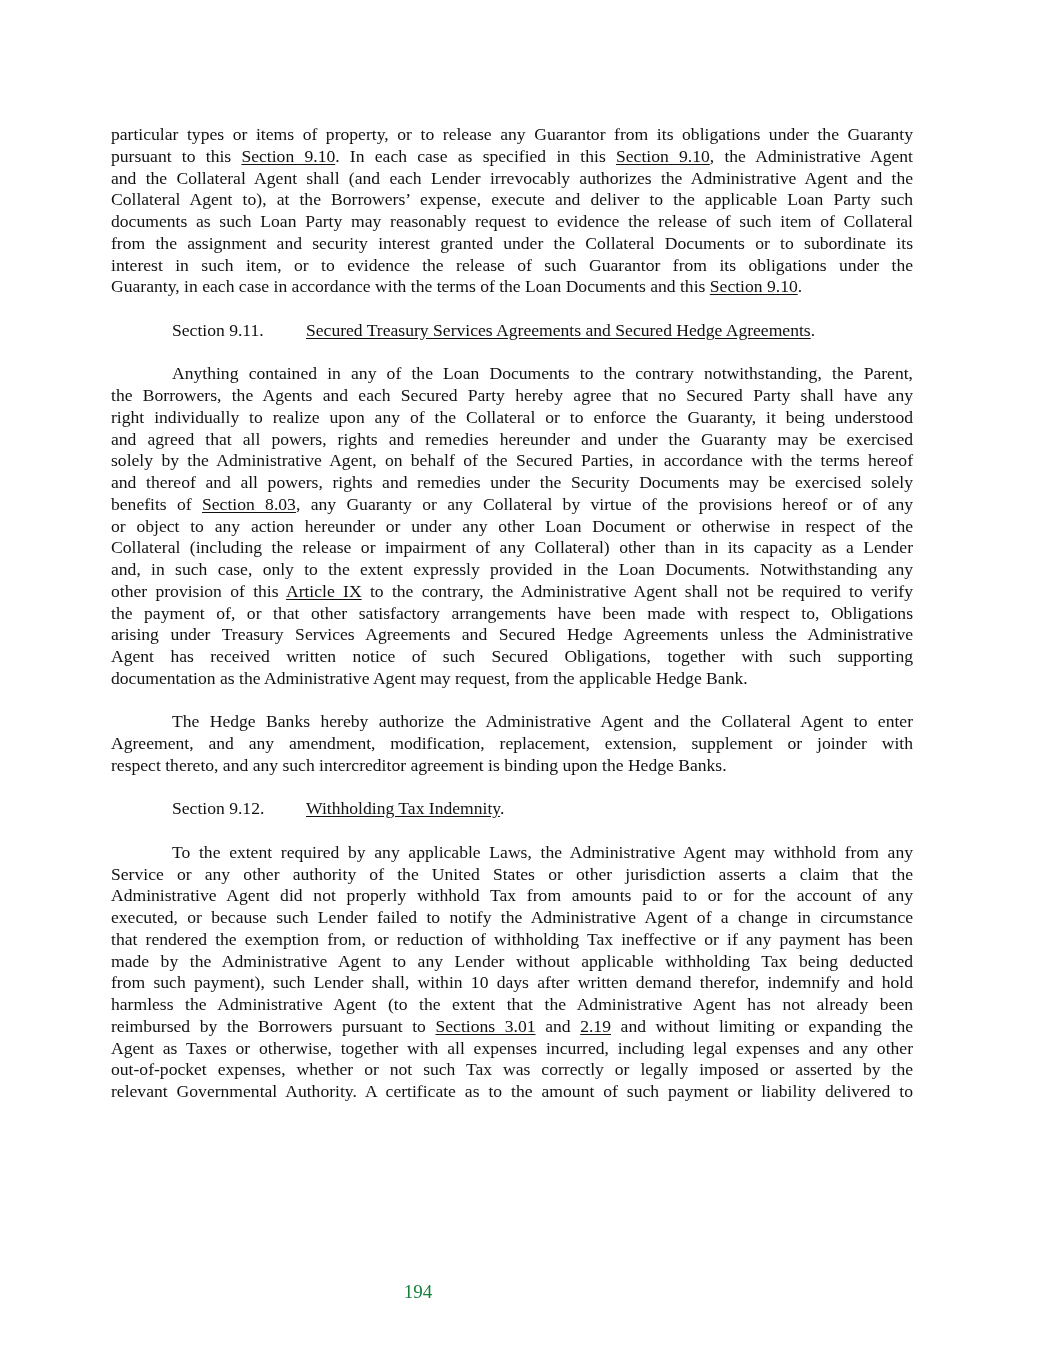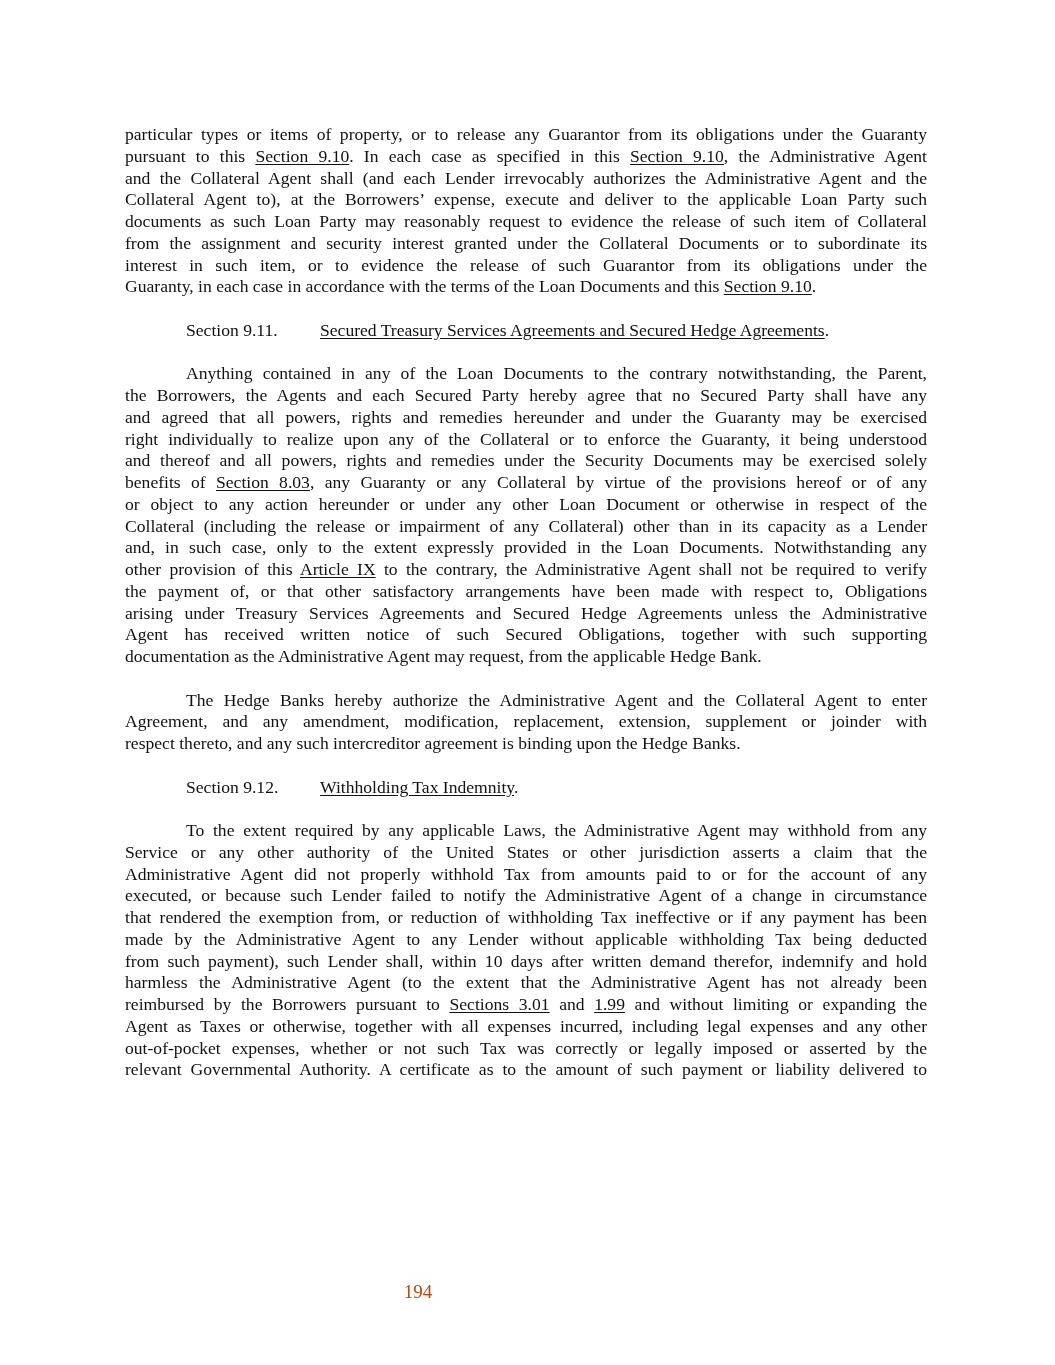--- a/index.html
+++ b/index.html
@@ -1,34 +1,34 @@
 <!DOCTYPE html>
 <html><head>
   <meta charset="utf-8">
   <style>
     html, body { margin: 0; padding: 0; background: #ffffff; }
     body { width: 1055px; height: 1365px; position: relative; overflow: hidden; }
     .page {
-      position: absolute; left: 125px; top: 124px; width: 802px;
+      position: absolute; left: 111px; top: 124px; width: 802px;
       font-family: "Liberation Serif", "DejaVu Serif", serif;
       font-size: 17.6px; line-height: 21.75px; color: #111111;
     }
     .para { margin: 0 0 21.75px 0; }
     .line {
       display: block; text-align: justify; text-align-last: justify;
       white-space: nowrap; height: 21.75px; overflow: visible;
     }
     .line.last { text-align-last: left; }
     .line.indent { padding-left: 61px; }
     .u { text-decoration: underline; text-underline-offset: 2px; }
     .heading { margin: 0 0 21.75px 0; padding-left: 61px; height: 21.75px; white-space: nowrap; }
     .heading .num { display: inline-block; width: 134px; }
     .page-number {
       position: absolute; left: 0; width: 836px; top: 1281px; text-align: center;
-      font-family: "Liberation Serif", "DejaVu Serif", serif; font-size: 19px; color: #c2410c;
+      font-family: "Liberation Serif", "DejaVu Serif", serif; font-size: 19px; color: #15803d;
     }
   </style>
 </head>
 <body>
 
 <div class="page">
 
   <div class="para" id="p1">
       <span class="line"><span>particular types or items of property, or to release any Guarantor from its obligations under the Guaranty</span></span>
       <span class="line"><span>pursuant to this </span><span class="u">Section 9.10</span><span>.  In each case as specified in this </span><span class="u">Section 9.10</span><span>, the Administrative Agent</span></span>
@@ -40,22 +40,23 @@
       <span class="line last"><span>Guaranty, in each case in accordance with the terms of the Loan Documents and this </span><span class="u">Section 9.10</span><span>.</span></span>
     </div>
 
   <div class="heading">
     <span class="num">Section 9.11.</span><span class="u">Secured Treasury Services Agreements and Secured Hedge Agreements</span><span>.</span>
   </div>
 
   <div class="para" id="p2">
       <span class="line indent"><span>Anything contained in any of the Loan Documents to the contrary notwithstanding, the Parent,</span></span>
       <span class="line"><span>the Borrowers, the Agents and each Secured Party hereby agree that no Secured Party shall have any</span></span>
+      <span class="line"><span>right individually to realize upon any of the Collateral or to enforce the Guaranty, it being understood</span></span>
       <span class="line"><span>and agreed that all powers, rights and remedies hereunder and under the Guaranty may be exercised</span></span>
-      <span class="line"><span>right individually to realize upon any of the Collateral or to enforce the Guaranty, it being understood</span></span>
+      <span class="line"><span>solely by the Administrative Agent, on behalf of the Secured Parties, in accordance with the terms hereof</span></span>
       <span class="line"><span>and thereof and all powers, rights and remedies under the Security Documents may be exercised solely</span></span>
       <span class="line"><span>benefits of </span><span class="u">Section 8.03</span><span>, any Guaranty or any Collateral by virtue of the provisions hereof or of any</span></span>
       <span class="line"><span>or object to any action hereunder or under any other Loan Document or otherwise in respect of the</span></span>
       <span class="line"><span>Collateral (including the release or impairment of any Collateral) other than in its capacity as a Lender</span></span>
       <span class="line"><span>and, in such case, only to the extent expressly provided in the Loan Documents.  Notwithstanding any</span></span>
       <span class="line"><span>other provision of this </span><span class="u">Article IX</span><span> to the contrary, the Administrative Agent shall not be required to verify</span></span>
       <span class="line"><span>the payment of, or that other satisfactory arrangements have been made with respect to, Obligations</span></span>
       <span class="line"><span>arising under Treasury Services Agreements and Secured Hedge Agreements unless the Administrative</span></span>
       <span class="line"><span>Agent has received written notice of such Secured Obligations, together with such supporting</span></span>
       <span class="line last"><span>documentation as the Administrative Agent may request, from the applicable Hedge Bank.</span></span>
@@ -73,21 +74,21 @@
 
   <div class="para" id="p4">
       <span class="line indent"><span>To the extent required by any applicable Laws, the Administrative Agent may withhold from any</span></span>
       <span class="line"><span>Service or any other authority of the United States or other jurisdiction asserts a claim that the</span></span>
       <span class="line"><span>Administrative Agent did not properly withhold Tax from amounts paid to or for the account of any</span></span>
       <span class="line"><span>executed, or because such Lender failed to notify the Administrative Agent of a change in circumstance</span></span>
       <span class="line"><span>that rendered the exemption from, or reduction of withholding Tax ineffective or if any payment has been</span></span>
       <span class="line"><span>made by the Administrative Agent to any Lender without applicable withholding Tax being deducted</span></span>
       <span class="line"><span>from such payment), such Lender shall, within 10 days after written demand therefor, indemnify and hold</span></span>
       <span class="line"><span>harmless the Administrative Agent (to the extent that the Administrative Agent has not already been</span></span>
-      <span class="line"><span>reimbursed by the Borrowers pursuant to </span><span class="u">Sections 3.01</span><span> and </span><span class="u">1.99</span><span> and without limiting or expanding the</span></span>
+      <span class="line"><span>reimbursed by the Borrowers pursuant to </span><span class="u">Sections 3.01</span><span> and </span><span class="u">2.19</span><span> and without limiting or expanding the</span></span>
       <span class="line"><span>Agent as Taxes or otherwise, together with all expenses incurred, including legal expenses and any other</span></span>
       <span class="line"><span>out-of-pocket expenses, whether or not such Tax was correctly or legally imposed or asserted by the</span></span>
       <span class="line"><span>relevant Governmental Authority.  A certificate as to the amount of such payment or liability delivered to</span></span>
     </div>
 
 </div>
 
 <div class="page-number">194</div>
 
 </body></html>

